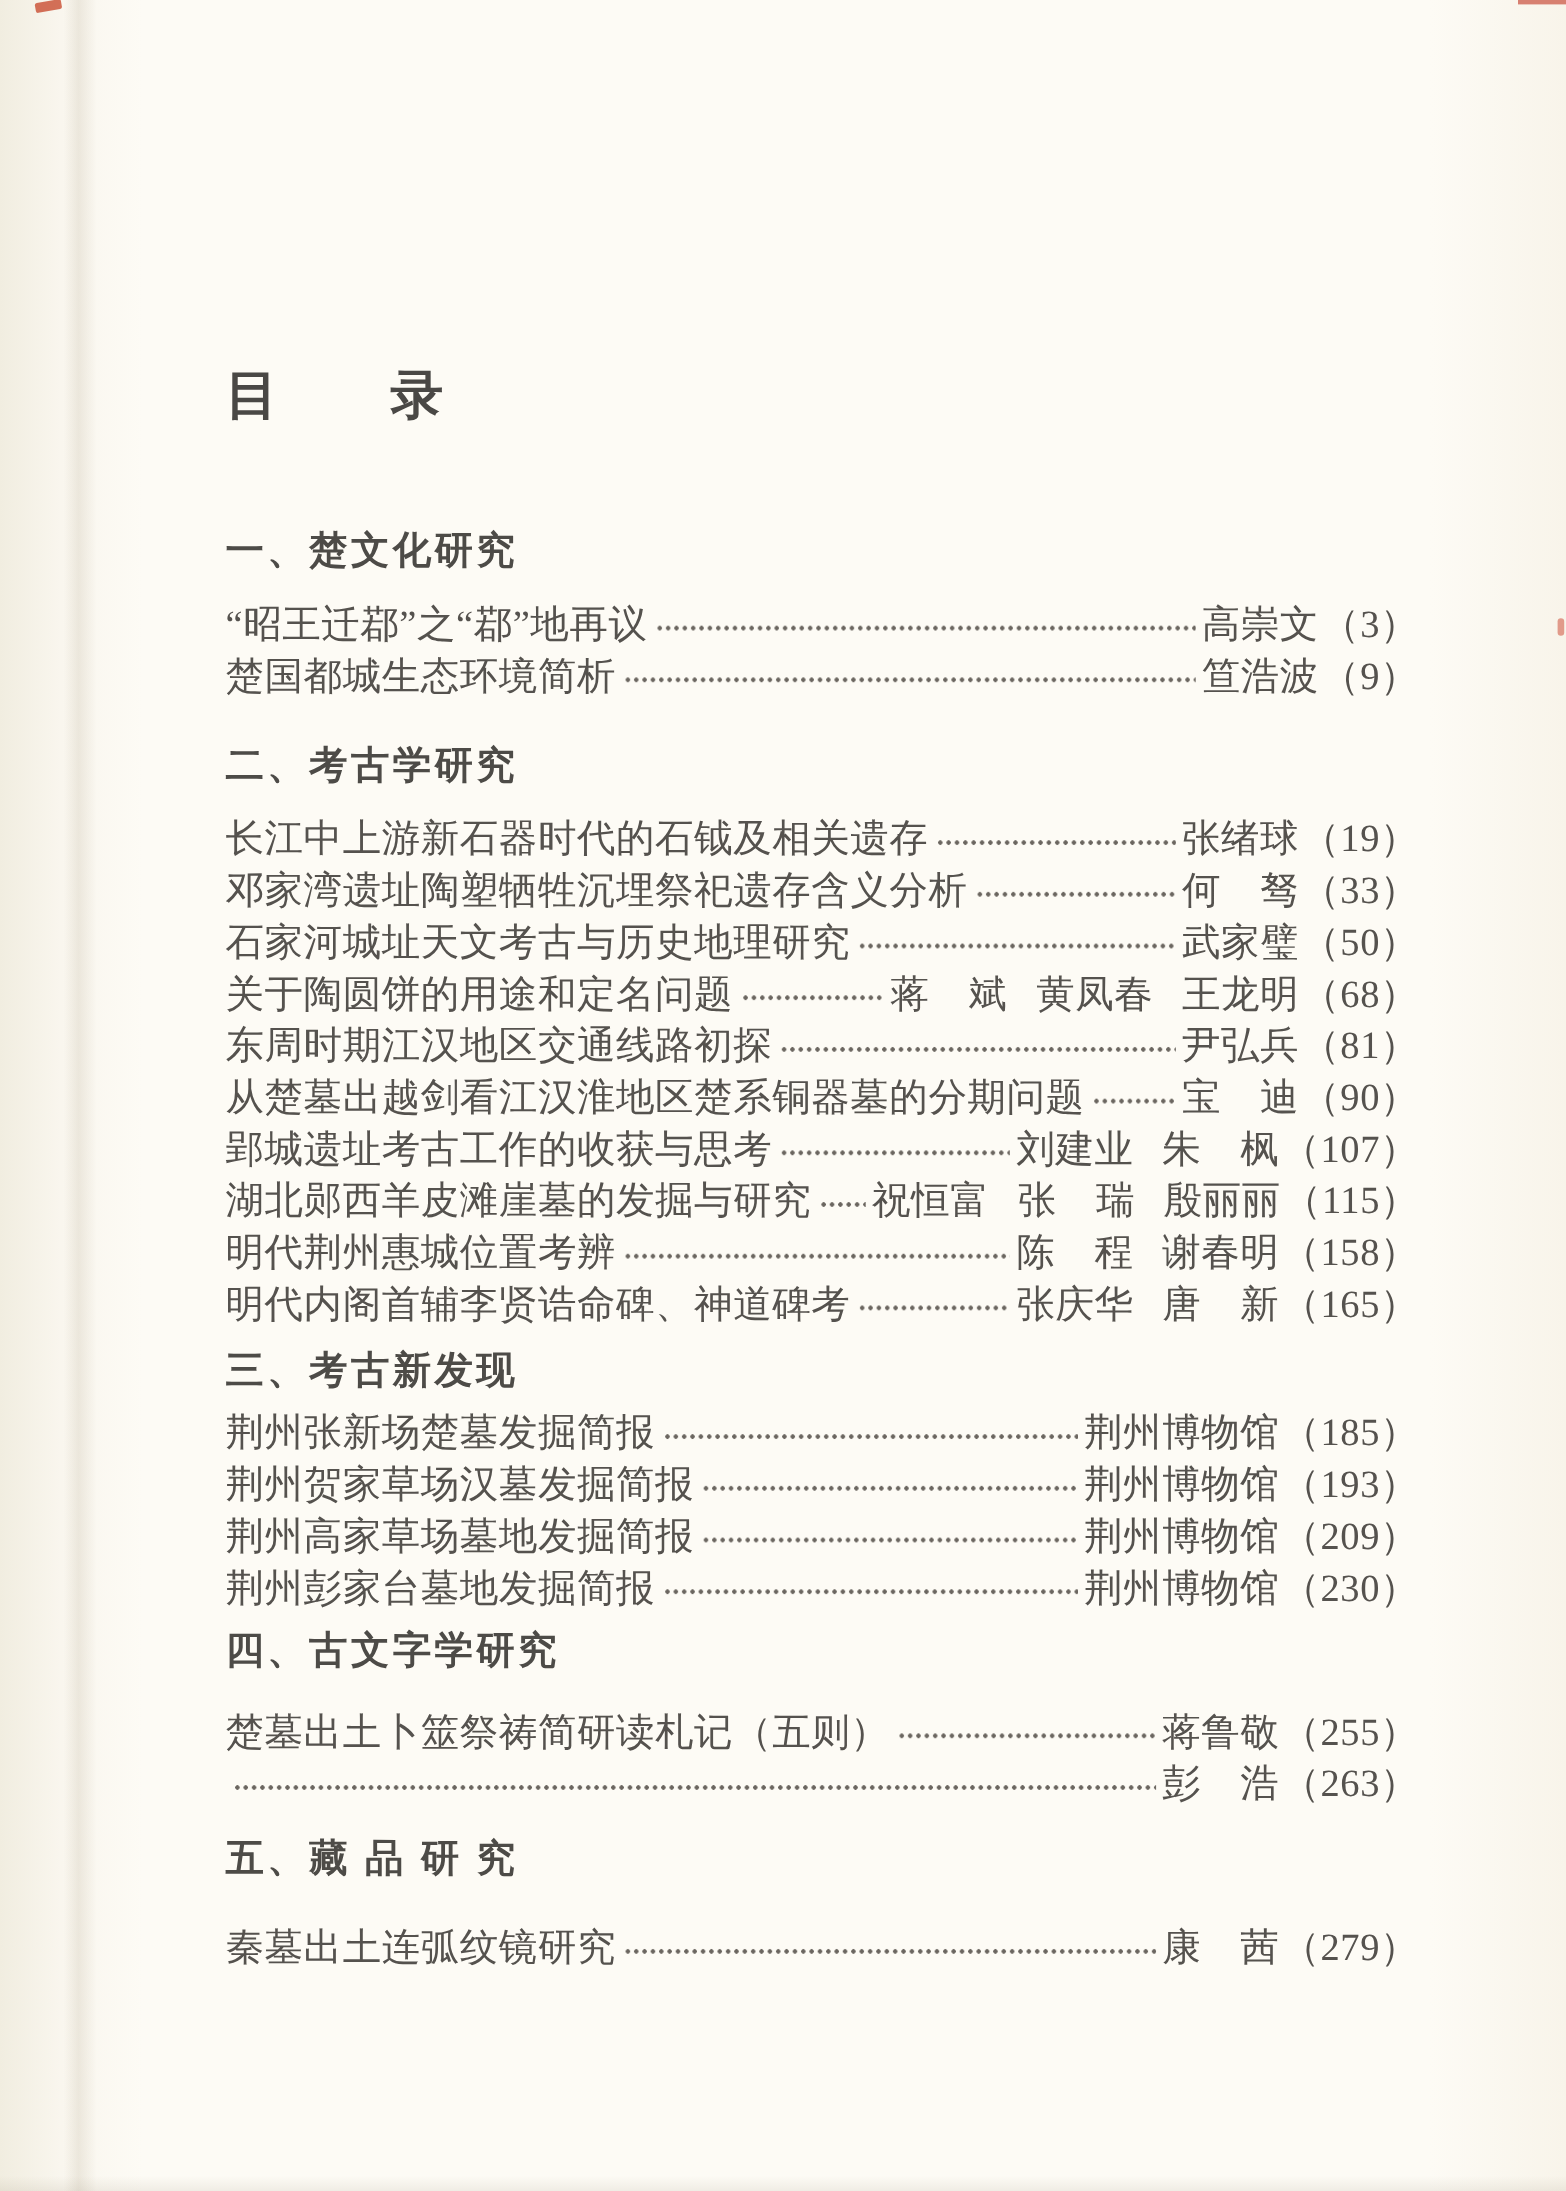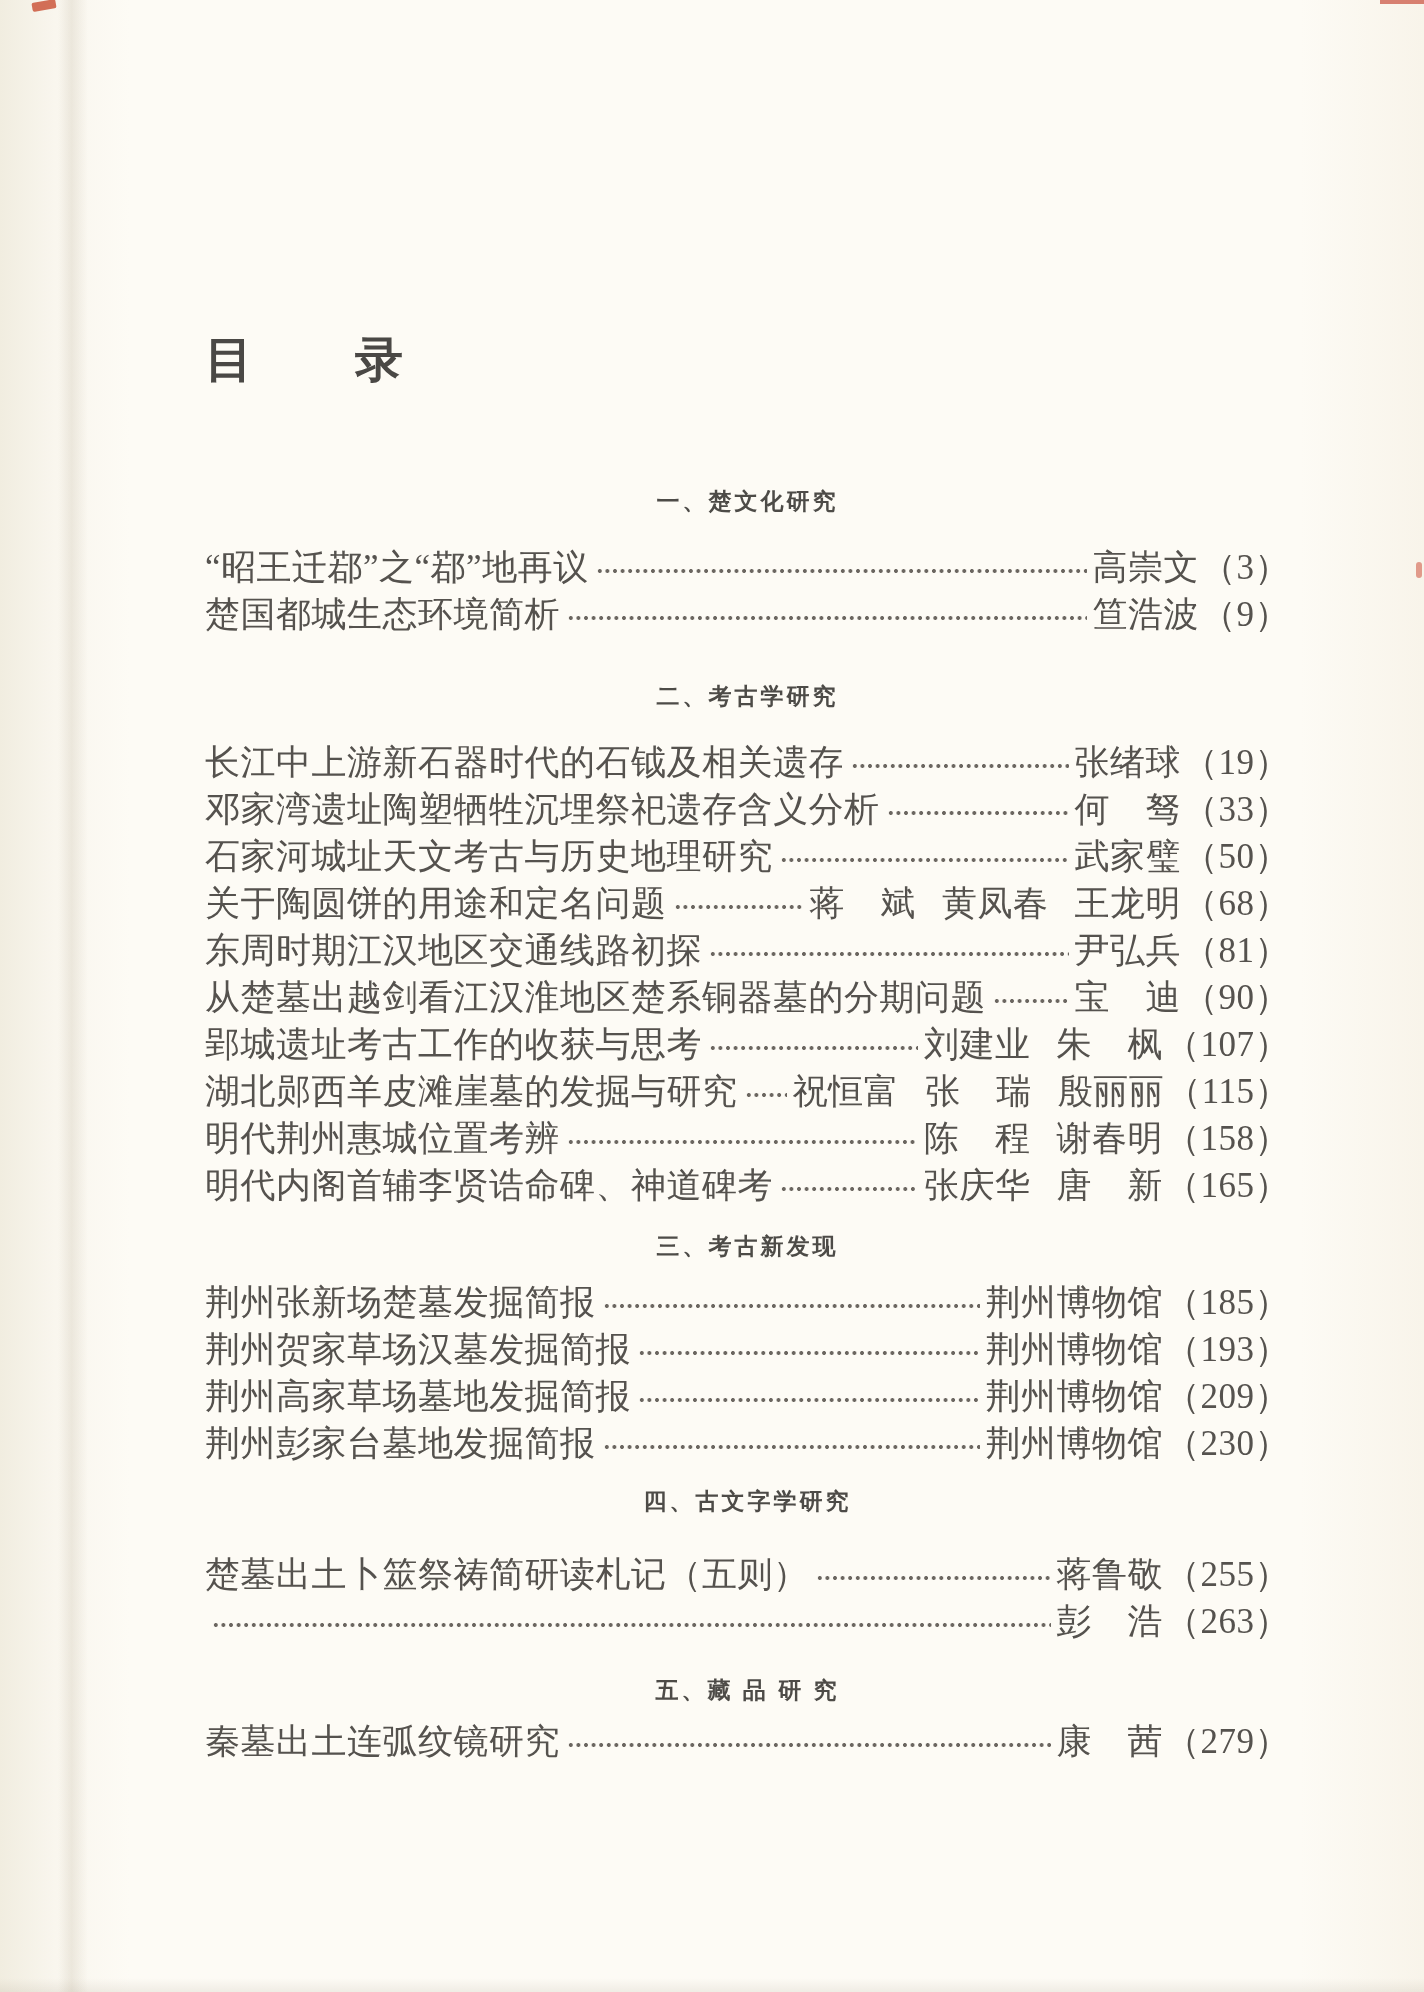--- a/index.html
+++ b/index.html
@@ -27,36 +27,36 @@
 
   h1.page-title {
     margin: 332px 0 0 0;
     font-size: 48px; line-height: 56px;
     font-weight: bold; 
     letter-spacing: 2px; color: #4a4845;
   }
 
   .section { margin: 0; }
   .section h2 {
-    margin: 0; text-align: center;
+    margin: 0; text-align: left;
     font-family: "Liberation Sans", "DejaVu Sans", sans-serif;
-    font-weight: 600; font-size: 23px; line-height: 46px;
+    font-weight: 600; font-size: 35px; line-height: 46px;
     letter-spacing: 3px; color: #4d4b47;
   }
   
   #sections .section:nth-child(1) h2 { margin-top: 90px; }
   #sections .section:nth-child(2) h2 { margin-top: 35px; }
   #sections .section:nth-child(3) h2 { margin-top: 14px; }
   #sections .section:nth-child(4) h2 { margin-top: 11px; }
   #sections .section:nth-child(5) h2 { margin-top: 22px; }
   #sections .section:nth-child(1) .entries { margin-top: 20px; }
   #sections .section:nth-child(2) .entries { margin-top: 20px; }
   #sections .section:nth-child(3) .entries { margin-top: 10px; }
   #sections .section:nth-child(4) .entries { margin-top: 27px; }
-  #sections .section:nth-child(5) .entries { margin-top: 5px; }
+  #sections .section:nth-child(5) .entries { margin-top: 34px; }
 
   .entry {
     display: flex; align-items: center;
     height: 47px; font-size: 35px; white-space: nowrap;
     color: #55524e; letter-spacing: 0.5px;
   }
   .etitle { flex: 0 0 auto; }
   .dots {
     flex: 1 1 auto; align-self: stretch;
     margin: 0 6px 0 7px;

